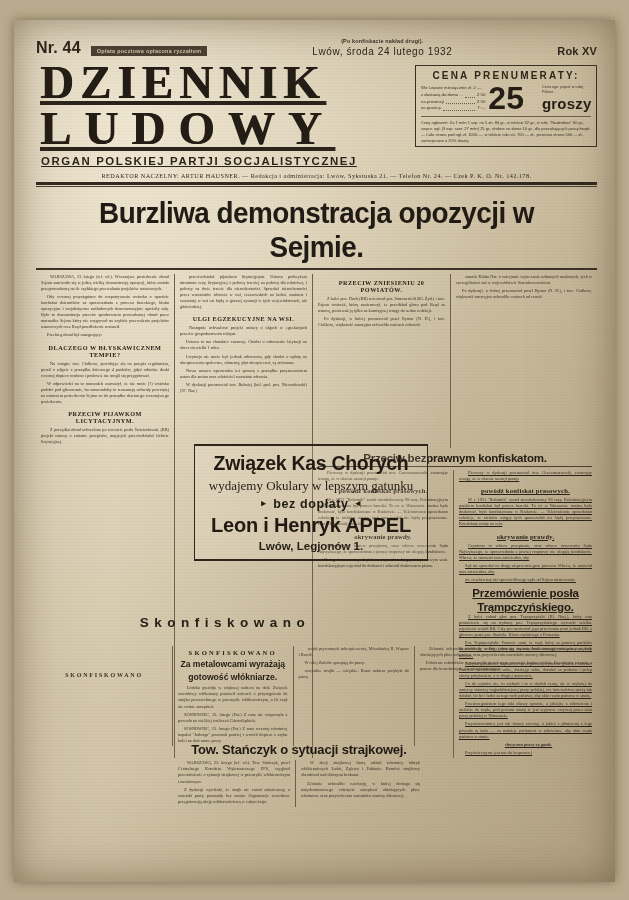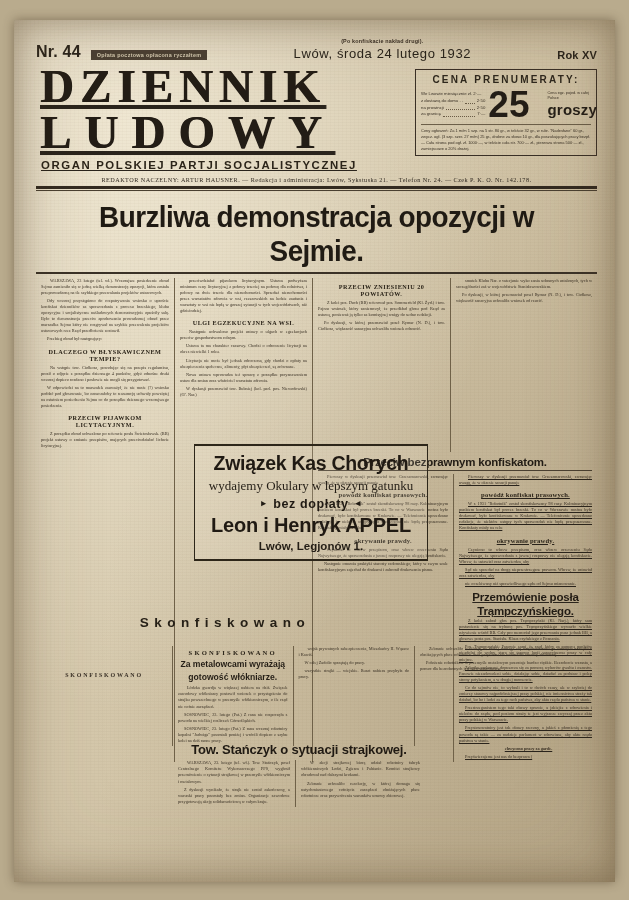--- a/index.html
+++ b/index.html
@@ -51,21 +51,21 @@
     background: #4b4034; color: #d6cbb2;
     font-size: 5.4px; font-family: "Liberation Sans", sans-serif;
     padding: 2px 6px; letter-spacing: .3px; font-weight: bold;
     white-space: nowrap; margin-left: 10px; margin-bottom: 1px;
   }
   .centerdate { text-align: center; flex: 1; }
   .tinyline {
     font-size: 5.4px; font-weight: bold; color: #3a3026;
     letter-spacing: .2px; margin-bottom: 2px; font-family:"Liberation Sans",sans-serif;
   }
-  .bigdate { font-size: 13px; letter-spacing: .6px; font-family:"Liberation Sans",sans-serif; }
+  .bigdate { font-size: 10px; letter-spacing: .6px; font-family:"Liberation Sans",sans-serif; }
   .rok { font-weight: bold; font-size: 11px; font-family:"Liberation Sans",sans-serif; }
 
   
   .masthead-wrap { display: flex; align-items: flex-start; margin-top: 2px; }
   .mast-left { flex: 1; text-decoration: underline; }
   .mast-title {
     font-family: "Liberation Serif", serif;
     font-weight: bold;
     font-size: 47px;
     line-height: .92;
@@ -91,21 +91,21 @@
     text-align: center; font-family:"Liberation Sans",sans-serif;
     font-weight: bold; font-size: 10px; letter-spacing: 2.2px;
     color: #2e271d; margin-bottom: 4px;
   }
   .price-mid { display: flex; align-items: center; }
   .price-lines { flex: 1; font-size: 4.3px; line-height: 1.55; color:#3b3226; font-family:"Liberation Sans",sans-serif; }
   .price-lines .pl { display: flex; justify-content: space-between; white-space: nowrap; }
   .price-lines .dots { flex:1; border-bottom:1px dotted #6a5c46; margin:0 2px 1px; }
   .price-big {
     font-family: "Liberation Sans", sans-serif; font-weight: bold;
-    font-size: 37px; line-height: .85; color: #241e17; margin-left: 3px;
+    font-size: 32px; line-height: .85; color: #241e17; margin-left: 3px;
   }
   .price-gr {
     font-family: "Liberation Sans", sans-serif; font-weight: bold;
     font-size: 15px; color: #241e17; letter-spacing: .2px;
   }
   .price-note { font-size: 3.8px; color:#3b3226; line-height:1.3; font-family:"Liberation Sans",sans-serif; }
   .price-foot {
     margin-top: 4px; border-top: 1px solid #6c5f49; padding-top: 3px;
     font-size: 4px; line-height: 1.45; color: #3b3226; font-family:"Liberation Sans",sans-serif;
   }

